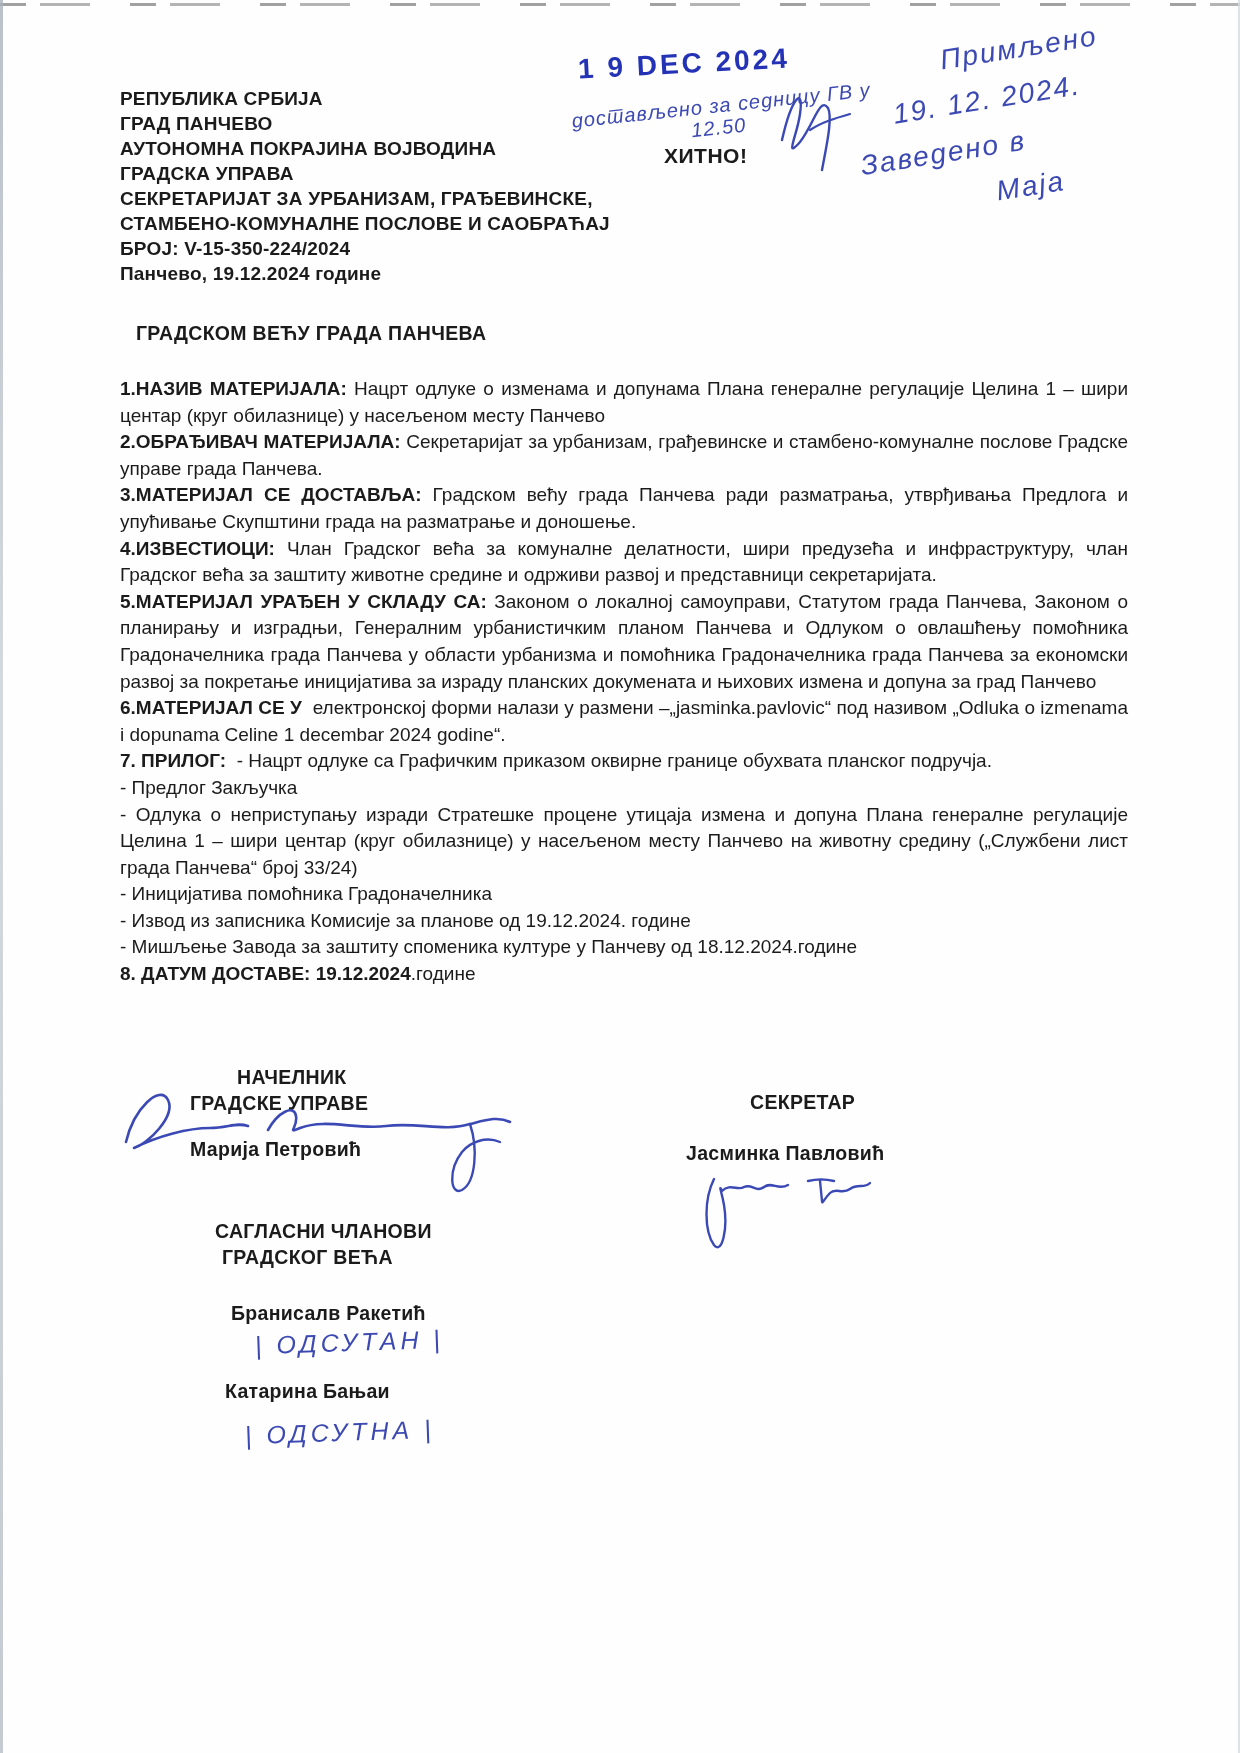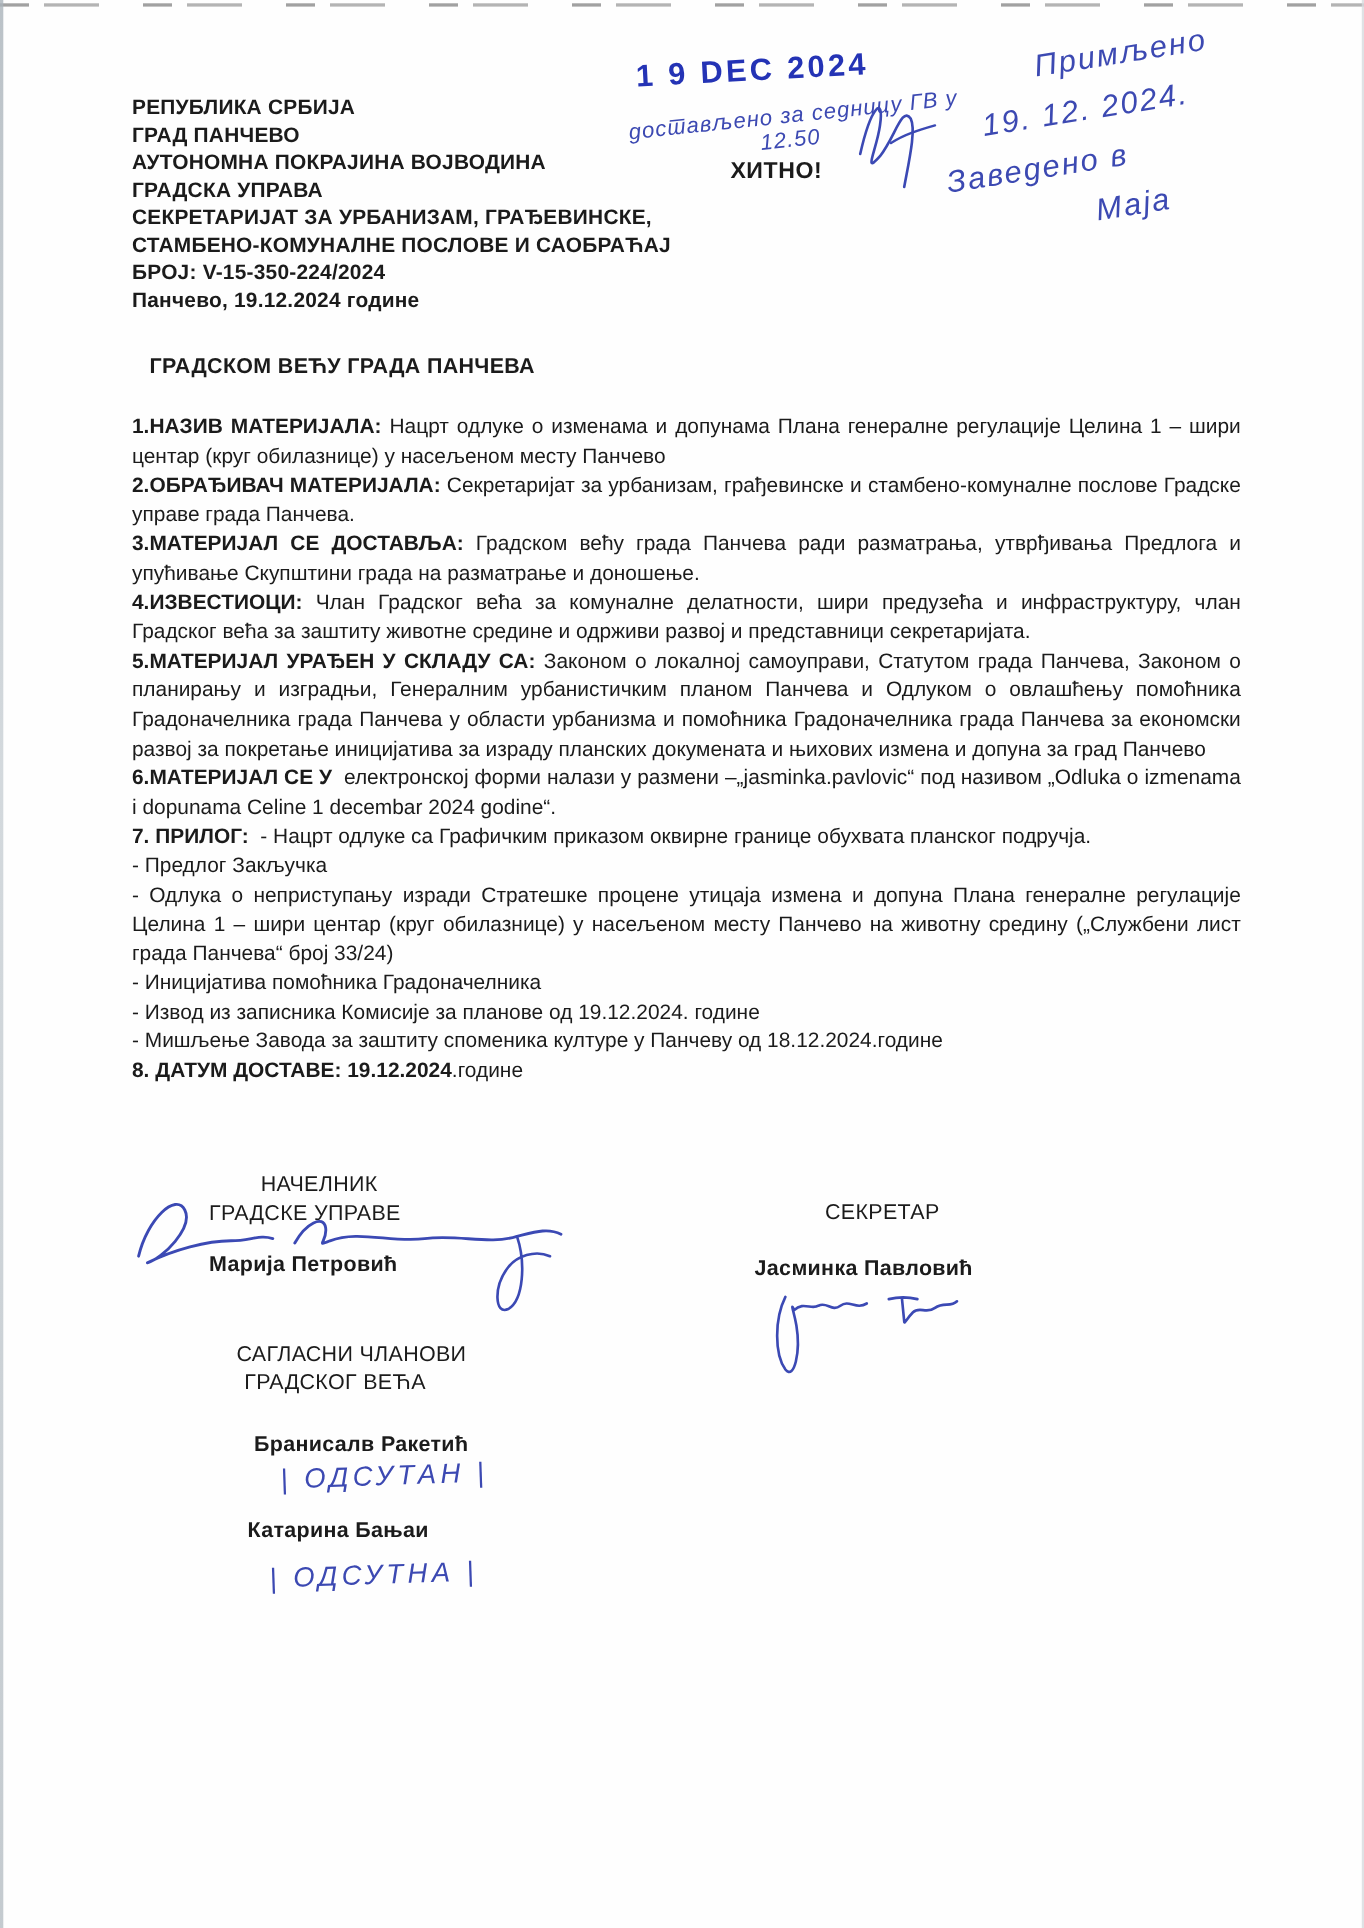--- a/index.html
+++ b/index.html
@@ -57,21 +57,21 @@
   .received .r3{margin-left:0px;}
   .received .r4{margin-left:130px;}
   .recipient{
     left:120px;top:322px;font-weight:bold;font-size:19.5px;letter-spacing:.3px;white-space:nowrap;margin-left:16px;
   }
   .body{
     left:120px;top:376px;width:1008px;
     font-size:19px;line-height:26.6px;text-align:justify;
   }
   .body p{margin:0;}
-  .sig-title{font-weight:normal;font-size:19.5px;white-space:nowrap;letter-spacing:.3px;}
+  .sig-title{font-weight:bold;font-size:19.5px;white-space:nowrap;letter-spacing:.3px;}
   .sig-name{font-weight:bold;font-size:19.5px;white-space:nowrap;letter-spacing:.3px;text-align:right;}
   .absent{
     font-size:25px;letter-spacing:4px;font-style:italic;
     color:#3c49b2;white-space:nowrap;transform:rotate(-2deg);
   }
   svg.ink{overflow:visible;}
   svg.ink path{fill:none;stroke:#3b49b4;stroke-linecap:round;stroke-linejoin:round;}
 </style>
 </head>
 <body>

